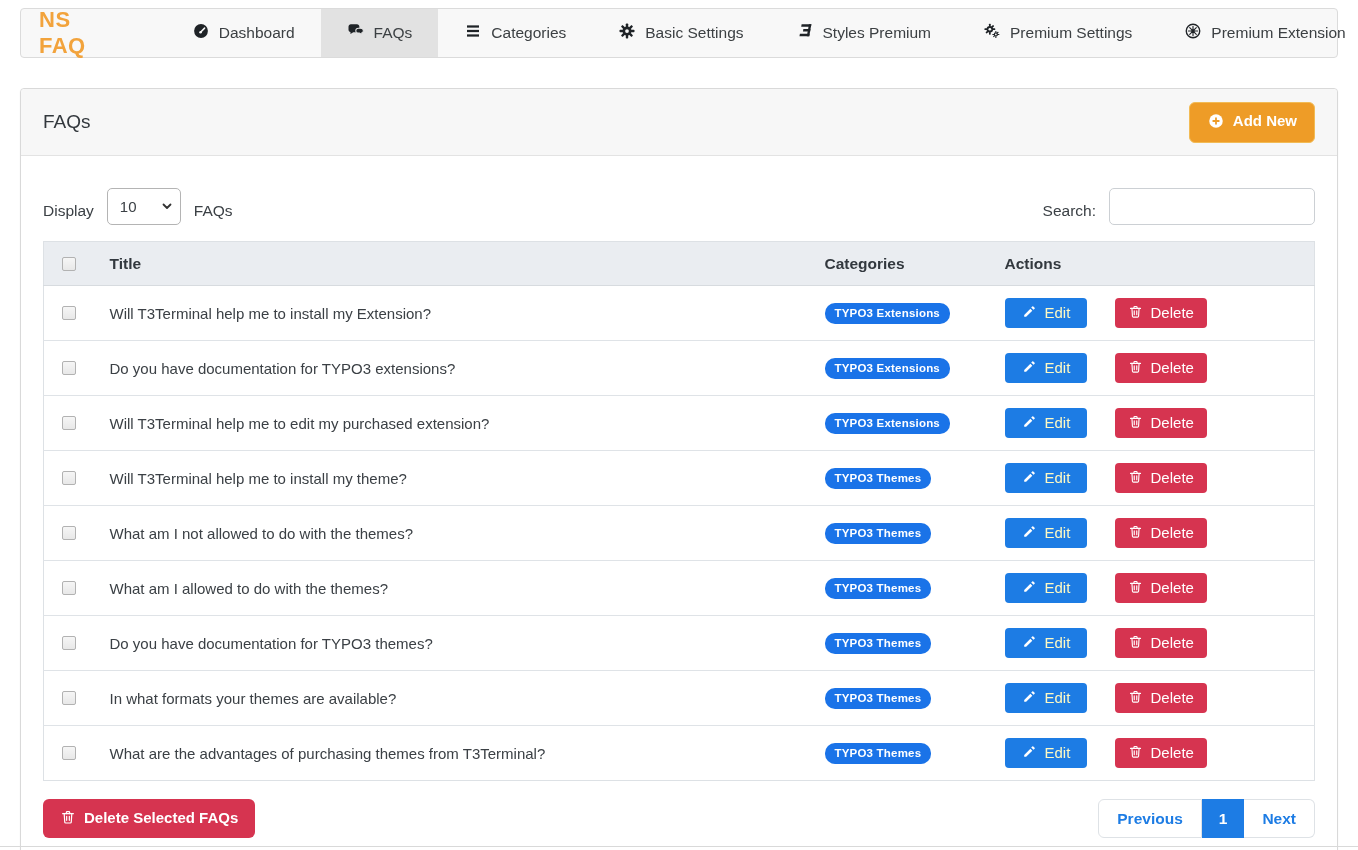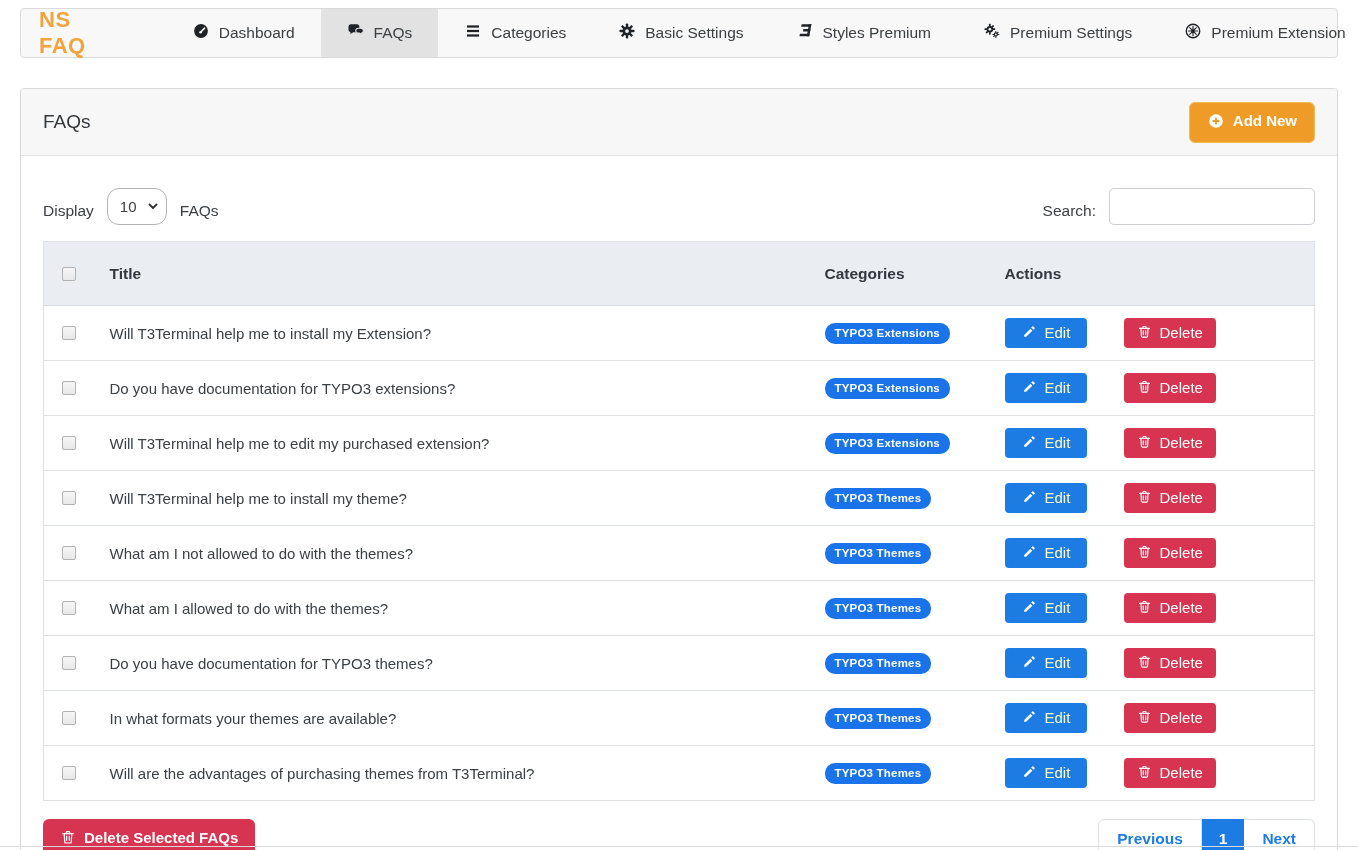--- a/index.html
+++ b/index.html
@@ -34,48 +34,48 @@
 
   .card-body { padding:32px 22px 26px 22px; }
 
   
   .controls { display:flex; justify-content:space-between; align-items:center;
     margin-bottom:16px; }
   .ctrl-left, .ctrl-right { display:flex; align-items:center; gap:13px; }
   .ctrl-label { font-size:15.5px; color:#3b4045;margin-top:8px; }
   .select-wrap { position:relative; }
   .select-wrap select { appearance:none; -webkit-appearance:none;
-    width:60px; height:37px; border:1px solid #b4b4b4; border-radius:12px;
+    width:74px; height:37px; border:1px solid #b4b4b4; border-radius:5px;
     background:#fff; font-size:15px; color:#3b4045; padding:0 24px 0 12px;
     font-family:inherit; }
   .select-wrap svg { position:absolute; right:8px; top:12px; width:12px;
     height:12px; pointer-events:none; }
   .search-input { width:206px; height:37px; border:1px solid #ccd0d4;
     border-radius:5px; font-size:15px; padding:0 10px; font-family:inherit; }
 
   
   table { width:100%; border-collapse:collapse; border:1px solid #dde1e5; }
   thead th { background:#eaedf1; text-align:left; font-size:15.5px;
-    font-weight:bold; color:#32383e; height:64px; padding:0 10px;
+    font-weight:bold; color:#32383e; height:44px; padding:0 10px;
     border-bottom:1px solid #d7dbdf;margin-top:32px; }
   tbody tr { height:52px; border-top:1px solid #dfe3e7; background:#fff; }
   tbody td { padding:12px 10px; vertical-align:middle; font-size:15px; color:#3b4045; }
   th.col-check, td.col-check { width:56px; padding-left:18px; }
   th.col-cat,   td.col-cat   { width:180px; }
   th.col-act,   td.col-act   { width:320px; }
   input[type=checkbox] { appearance:none; -webkit-appearance:none;
     width:14px; height:14px; border:1px solid #b2b2b2; border-radius:2px;
     background:linear-gradient(#f6f6f6,#e8e8e8); cursor:pointer; display:block; }
   .badge { display:inline-block; background:#1a73e8; color:#fff;
     font-size:11.5px; font-weight:bold; padding:4px 10px 5px; border-radius:10px;
     letter-spacing:.2px; }
   .btn-edit { background:#1d7ce4; color:#fef9c3; font-size:15px; padding:6px 17px;
     border-radius:4px; }
   .btn-delete { background:#d63450; color:#fff; font-size:15px; padding:6px 13px;
-    border-radius:4px; margin-left:32px; }
+    border-radius:4px; margin-left:23px; }
   .btn-edit svg, .btn-delete svg { width:15px; height:15px; }
 
   
   .table-footer { display:flex; justify-content:space-between; align-items:center;
     margin-top:18px; }
   .btn-delete-selected { background:#d63450; color:#fff; font-size:15px;
     font-weight:bold; padding:10px 17px; border-radius:6px; }
   .btn-delete-selected svg { width:16px; height:16px; }
   .pagination { display:flex; align-items:stretch;margin-left:24px; }
   .page-btn { display:flex; align-items:center; justify-content:center;
@@ -489,21 +489,21 @@
                 </span>
                 <span>Delete</span>
               </button>
             </td>
           </tr>
 
           <tr>
             <td class="col-check">
               <input type="checkbox" style="">
             </td>
-            <td>Will are the advantages of purchasing themes from T3Terminal?</td>
+            <td>What are the advantages of purchasing themes from T3Terminal?</td>
             <td class="col-cat"><span class="badge">TYPO3 Themes</span></td>
             <td class="col-act">
               <button class="btn btn-edit">
                 <span>
                   <svg viewBox="0 0 24 24">
                     <path fill="#fff" d="M3.5 17.4V20.5h3.1l9.9-9.9-3.1-3.1-9.9 9.9zM20.2 7.5c.4-.4.4-1.1 0-1.5l-2.2-2.2c-.4-.4-1.1-.4-1.5 0l-1.8 1.8 3.7 3.7 1.8-1.8z"></path>
                   </svg>
                 </span>
                 <span>Edit</span>
               </button>

